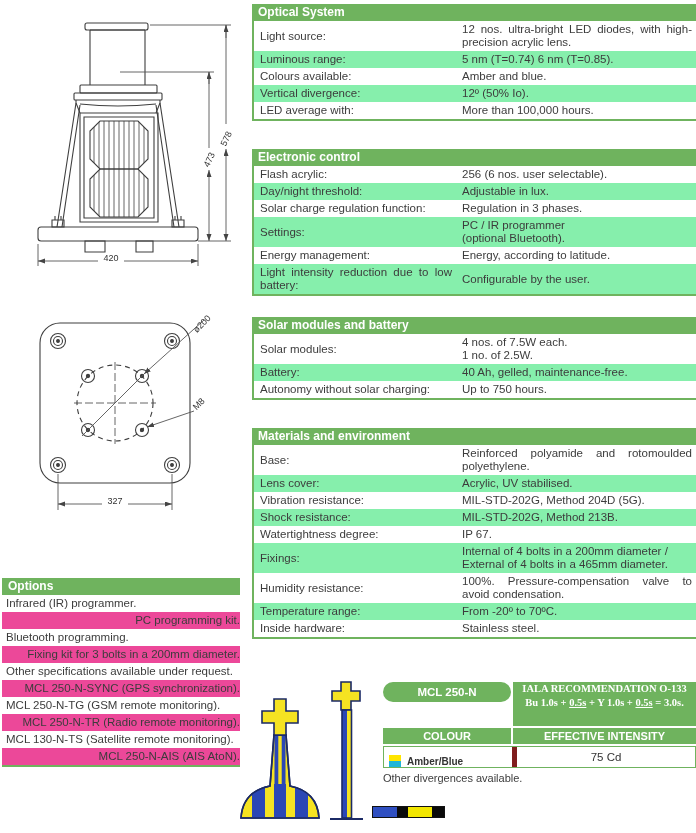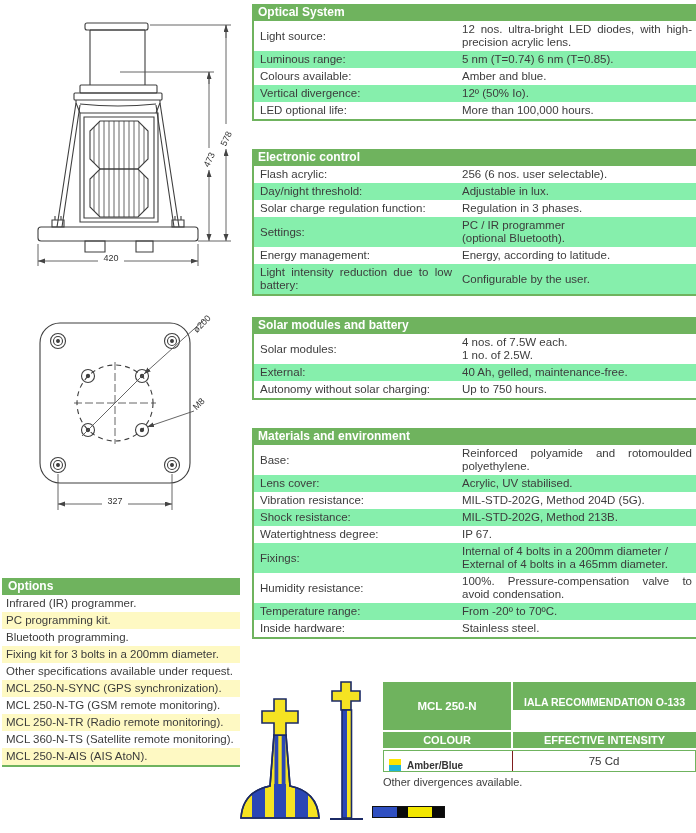--- a/index.html
+++ b/index.html
@@ -16,33 +16,33 @@
   .tbl-row{display:flex;align-items:center;min-height:17px;background:#fff;}
   .tbl-row.alt{background:#86efac;}
   .cell{font-size:11.5px;line-height:13px;padding:2px 4px 2px 6px;box-sizing:border-box;}
   .cell.label{width:202px;flex:none;}
   .cell.value{flex:1;white-space:pre-line;padding-left:6px;}
   .cell.just{text-align:justify;white-space:normal;}
 
   
   #options{left:2px;top:578px;width:238px;border-bottom:2px solid #6fb35e;}
   .opt-row{font-size:11.5px;line-height:17px;height:17px;padding-left:4px;background:#fff;white-space:nowrap;overflow:hidden;}
-  .opt-row.alt{background:#fef9c3;}
+  .opt-row.alt{background:#ec4899;text-align:right;}
   #options .tbl-header{margin-left:0;}
 
   
   #photometric{left:383px;top:682px;width:313px;font-size:11px;}
   .ph-grid{display:grid;grid-template-columns:128px 183px;gap:2px;}
   .ph-cell{background:#6fb35e;color:#fff;font-weight:bold;text-align:center;}
-  .ph-model{height:48px;display:flex;align-items:center;justify-content:center;font-size:11.5px;}
-  .ph-rec{height:28px;font-size:10.5px;line-height:14px;padding-top:13px;box-sizing:border-box;}
+  .ph-model{height:20px;display:flex;align-items:center;justify-content:center;font-size:11.5px;border-radius:10px;}
+  .ph-rec{height:44px;font-size:10.5px;line-height:14px;padding-top:0;box-sizing:border-box;font-family:Liberation Serif, serif;}
   .ph-sub{height:16px;line-height:16px;font-size:11px;}
   .ph-datarow{margin-top:2px;border:1px solid #6fb35e;display:flex;height:20px;background:#fff;}
   .ph-colour{width:128px;flex:none;display:flex;align-items:flex-end;padding-left:5px;box-sizing:border-box;font-size:10px;color:#333;font-weight:bold;}
-  .ph-int{flex:1;border-left:1px solid #7f1d1d;display:flex;align-items:center;justify-content:center;font-size:11.5px;color:#333;}
+  .ph-int{flex:1;border-left:5px solid #7f1d1d;display:flex;align-items:center;justify-content:center;font-size:11.5px;color:#333;}
   .swatch{width:12px;height:12px;margin-right:6px;display:flex;flex-direction:column;flex:none;}
   .swatch div{flex:1;}
   .u{text-decoration:underline;}
   .ph-foot{margin-top:4px;font-size:11px;color:#3c3c3c;}
 
   
   #rhythm-bar{left:372px;top:806px;display:flex;border:1px solid #111;height:10px;}
   .bar-seg{height:10px;}
 
   
@@ -178,21 +178,21 @@
       </div>
       <div class="tbl-row">
         <div class="cell label">Colours available:</div>
         <div class="cell value">Amber and blue.</div>
       </div>
       <div class="tbl-row alt">
         <div class="cell label">Vertical divergence:</div>
         <div class="cell value">12º (50% Io).</div>
       </div>
       <div class="tbl-row">
-        <div class="cell label">LED optional life:</div>
+        <div class="cell label">LED average with:</div>
         <div class="cell value">More than 100,000 hours.</div>
       </div>
     </section>
   <section class="spec-table">
       <div class="tbl-header">Electronic control</div>
       <div class="tbl-row">
         <div class="cell label">Flash acrylic:</div>
         <div class="cell value">256 (6 nos. user selectable).</div>
       </div>
       <div class="tbl-row alt">
@@ -218,21 +218,21 @@
       </div>
     </section>
   <section class="spec-table">
       <div class="tbl-header">Solar modules and battery</div>
       <div class="tbl-row">
         <div class="cell label">Solar modules:</div>
         <div class="cell value">4 nos. of 7.5W each.
 1 no. of 2.5W.</div>
       </div>
       <div class="tbl-row alt">
-        <div class="cell label">External:</div>
+        <div class="cell label">Battery:</div>
         <div class="cell value">40 Ah, gelled, maintenance-free.</div>
       </div>
       <div class="tbl-row">
         <div class="cell label">Autonomy without solar charging:</div>
         <div class="cell value">Up to 750 hours.</div>
       </div>
     </section>
   <section class="spec-table">
       <div class="tbl-header">Materials and environment</div>
       <div class="tbl-row">
@@ -279,21 +279,21 @@
   <div class="tbl-header">Options</div>
   <div>
       <div class="opt-row">Infrared (IR) programmer.</div>
       <div class="opt-row alt">PC programming kit.</div>
       <div class="opt-row">Bluetooth programming.</div>
       <div class="opt-row alt">Fixing kit for 3 bolts in a 200mm diameter.</div>
       <div class="opt-row">Other specifications available under request.</div>
       <div class="opt-row alt">MCL 250-N-SYNC (GPS synchronization).</div>
       <div class="opt-row">MCL 250-N-TG (GSM remote monitoring).</div>
       <div class="opt-row alt">MCL 250-N-TR (Radio remote monitoring).</div>
-      <div class="opt-row">MCL 360-N-TS (Satellite remote monitoring).</div>
+      <div class="opt-row">MCL 130-N-TS (Satellite remote monitoring).</div>
       <div class="opt-row alt">MCL 250-N-AIS (AIS AtoN).</div>
     </div>
 </div>
 
 <svg id="buoys" class="abs" style="left:230px;top:678px;" width="155" height="152" viewBox="0 0 155 152">
   <defs>
     <clipPath id="buoyclip">
       <path d="M44,57 L40,108 C20,112 12,124 11,140 L89,140 C88,124 80,112 60,108 L56,57 Z"></path>
     </clipPath>
   </defs>

